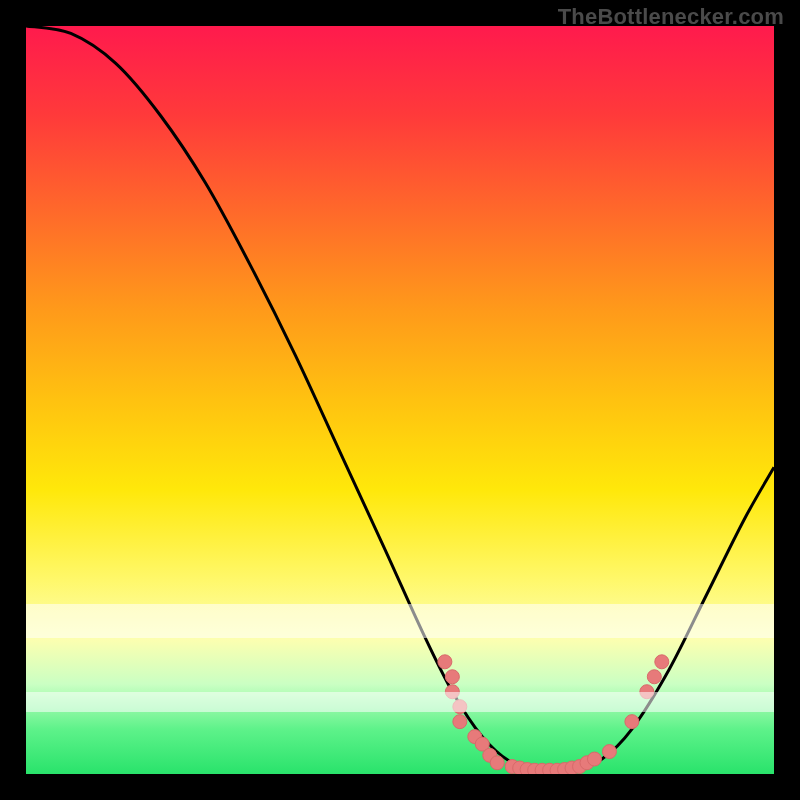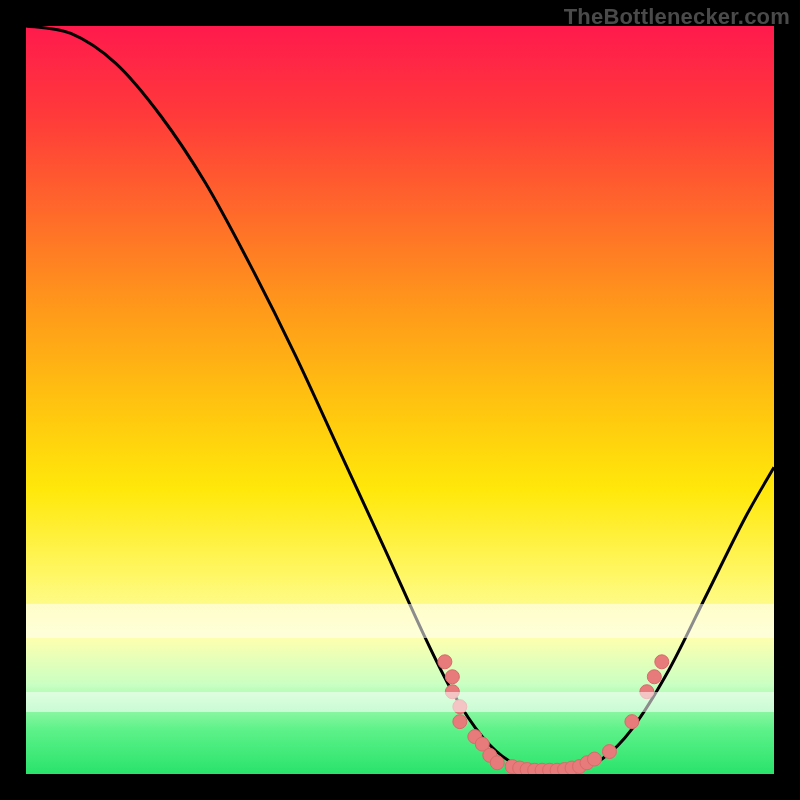--- a/index.html
+++ b/index.html
@@ -32,21 +32,21 @@
   }
   .whiteband {
     position: absolute;
     left: 0;
     width: 100%;
     background: rgba(255,255,255,0.55);
   }
   .watermark {
     position: absolute;
     top: 4px;
-    right: 10px;
+    right: 16px;
     color: #4a4a4a;
     font-size: 22px;
     font-weight: 600;
     letter-spacing: 0.2px;
   }
   svg { display: block; }
 </style>
 </head>
 <body>
 

